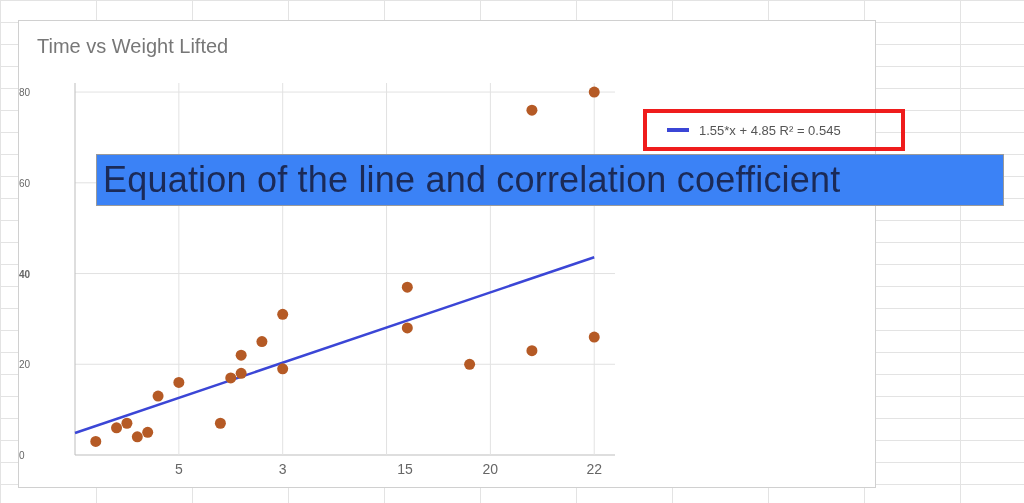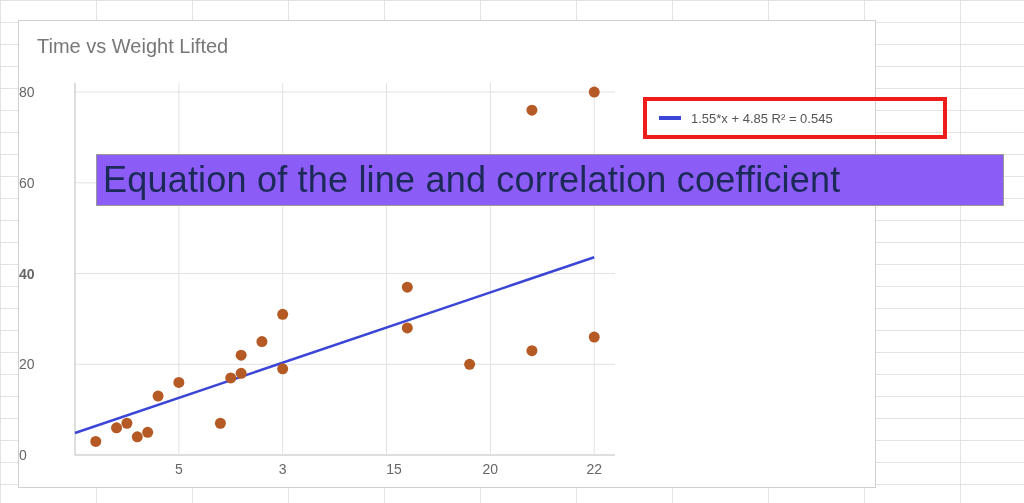--- a/index.html
+++ b/index.html
@@ -6,32 +6,32 @@
   
   .sheet{position:absolute;inset:0;background-image:
     linear-gradient(to right,#e3e3e3 1px,transparent 1px),
     linear-gradient(to bottom,#e3e3e3 1px,transparent 1px);
     background-size:96px 22px;}
   .chart-card{position:absolute;left:18px;top:20px;width:856px;height:466px;background:#fff;border:1px solid #d0d0d0}
   .chart-title{position:absolute;left:18px;top:14px;font-size:20px;color:#777}
   
   .plot{position:absolute;left:56px;top:62px;width:540px;height:372px}
   .plot svg{position:absolute;inset:0;overflow:visible}
-  .tick-y{position:absolute;right:554px;font-size:14px;color:#666;transform:translateY(-50%)}
+  .tick-y{position:absolute;right:554px;font-size:10px;color:#666;transform:translateY(-50%)}
   .tick-x{position:absolute;font-size:14px;color:#666;transform:translateX(-50%)}
   .gridline{stroke:#e2e2e2;stroke-width:1}
   .axisline{stroke:#bdbdbd;stroke-width:1}
   .pt{fill:#b55a25}
   .trend{stroke:#3b46d6;stroke-width:2.5;fill:none}
   
-  .eqbox{position:absolute;left:624px;top:76px;width:304px;height:42px;border:4px solid #ef1c1c;background:rgba(255,255,255,0);display:flex;align-items:center;padding-left:12px;box-sizing:border-box}
+  .eqbox{position:absolute;left:624px;top:88px;width:262px;height:42px;border:4px solid #ef1c1c;background:rgba(255,255,255,0);display:flex;align-items:center;padding-left:20px;box-sizing:border-box}
   .eq-swatch{width:22px;height:4px;background:#3b46d6;margin-right:10px;flex:none}
   .eq-text{font-size:13px;color:#555}
   
-  .annot{position:absolute;left:96px;top:154px;width:908px;height:52px;border:1px solid #9a9a9a;background:#8b5cf6;display:flex;align-items:center;padding:0 6px;box-sizing:border-box;color:#1b2a57;font-size:36px;letter-spacing:.2px}
+  .annot{position:absolute;left:96px;top:154px;width:908px;height:52px;border:1px solid #9a9a9a;background:#3b82f6;display:flex;align-items:center;padding:0 6px;box-sizing:border-box;color:#1b2a57;font-size:36px;letter-spacing:.2px}
 </style>
 </head>
 <body>
 
 <div class="sheet"></div>
 
 <div class="chart-card">
   <div class="chart-title">Time vs Weight Lifted</div>
 
   <div class="plot">
@@ -76,21 +76,21 @@
       <div class="tick-y" style="left: 0px; top: 434px;">0</div>
       <div class="tick-y" style="left: 0px; top: 343.268px;">20</div>
       <div class="tick-y" style="left: 0px; top: 252.537px; font-weight: bold;">40</div>
       <div class="tick-y" style="left: 0px; top: 161.805px;">60</div>
       <div class="tick-y" style="left: 0px; top: 71.0732px;">80</div>
     </div>
 
   <div id="xticks">
       <div class="tick-x" style="left: 159.846px; top: 440px;">5</div>
       <div class="tick-x" style="left: 263.692px; top: 440px;">3</div>
-      <div class="tick-x" style="left: 375px; top: 440px; text-align: right;">15</div>
+      <div class="tick-x" style="left: 386px; top: 440px; text-align: right;">15</div>
       <div class="tick-x" style="left: 471.385px; top: 440px;">20</div>
       <div class="tick-x" style="left: 575.231px; top: 440px;">22</div>
     </div>
 
   <div class="eqbox">
     <div class="eq-swatch"></div>
     <div class="eq-text">1.55*x + 4.85 R² = 0.545</div>
   </div>
 </div>
 

